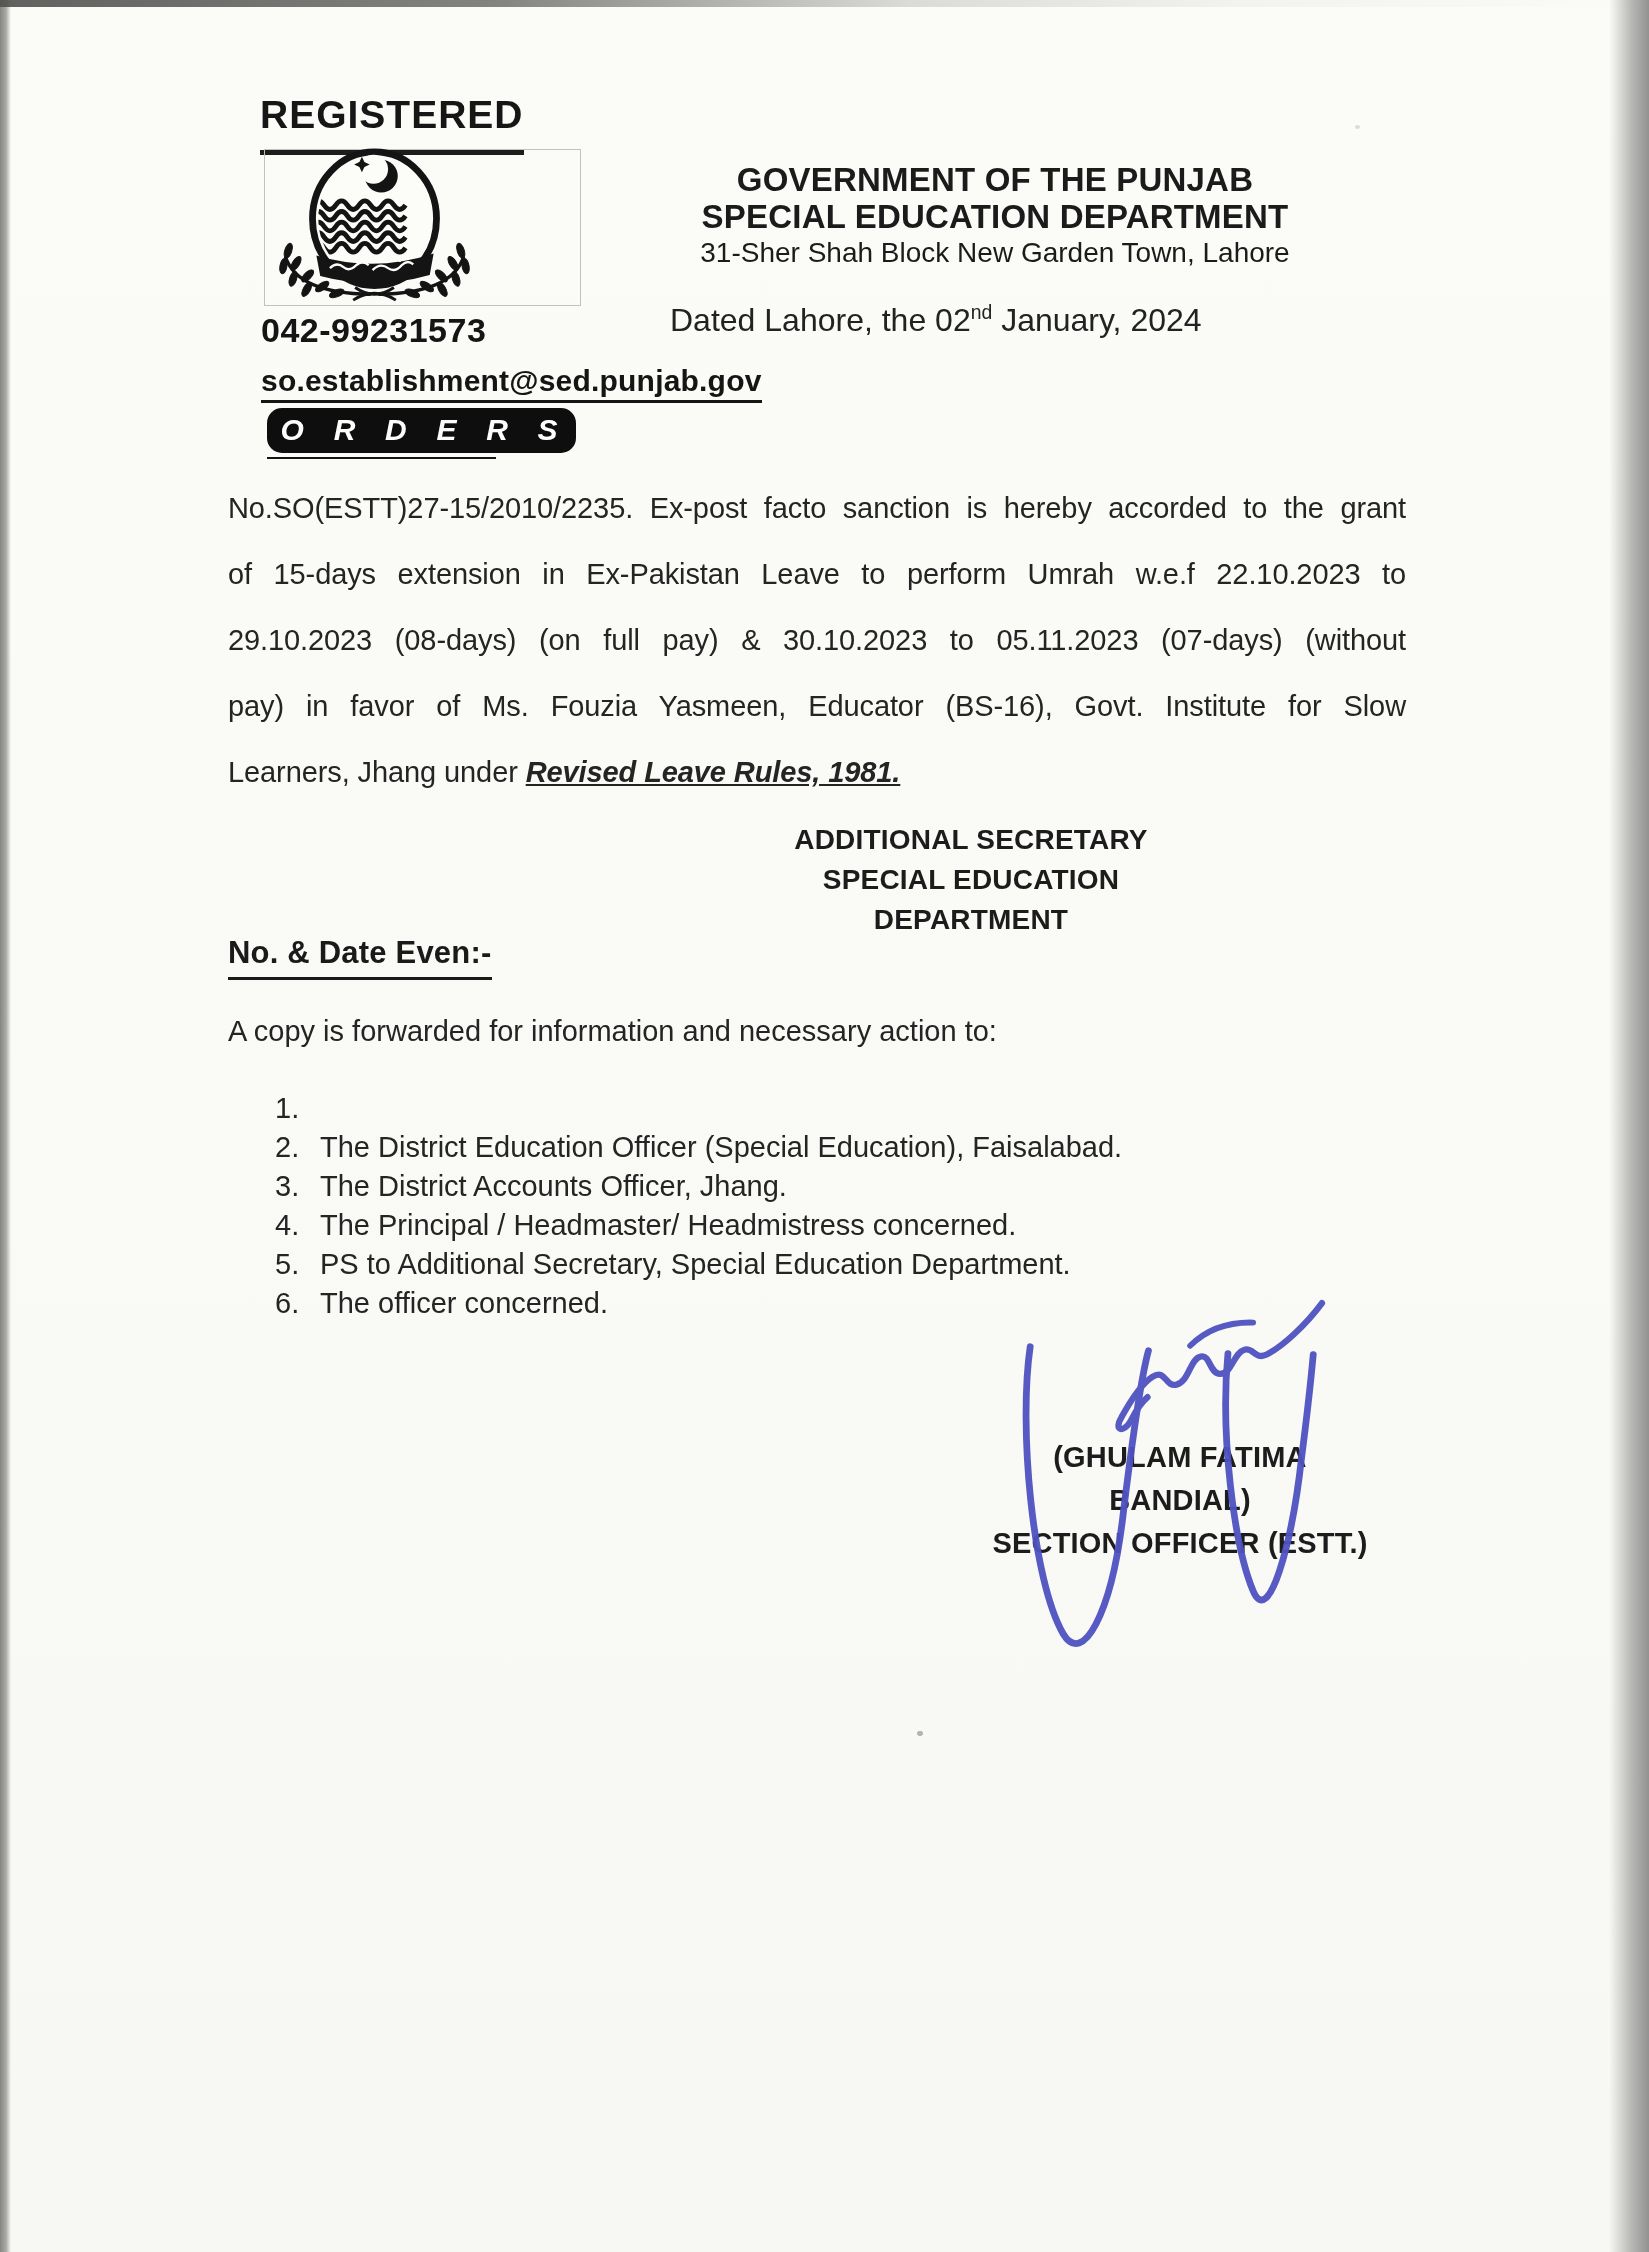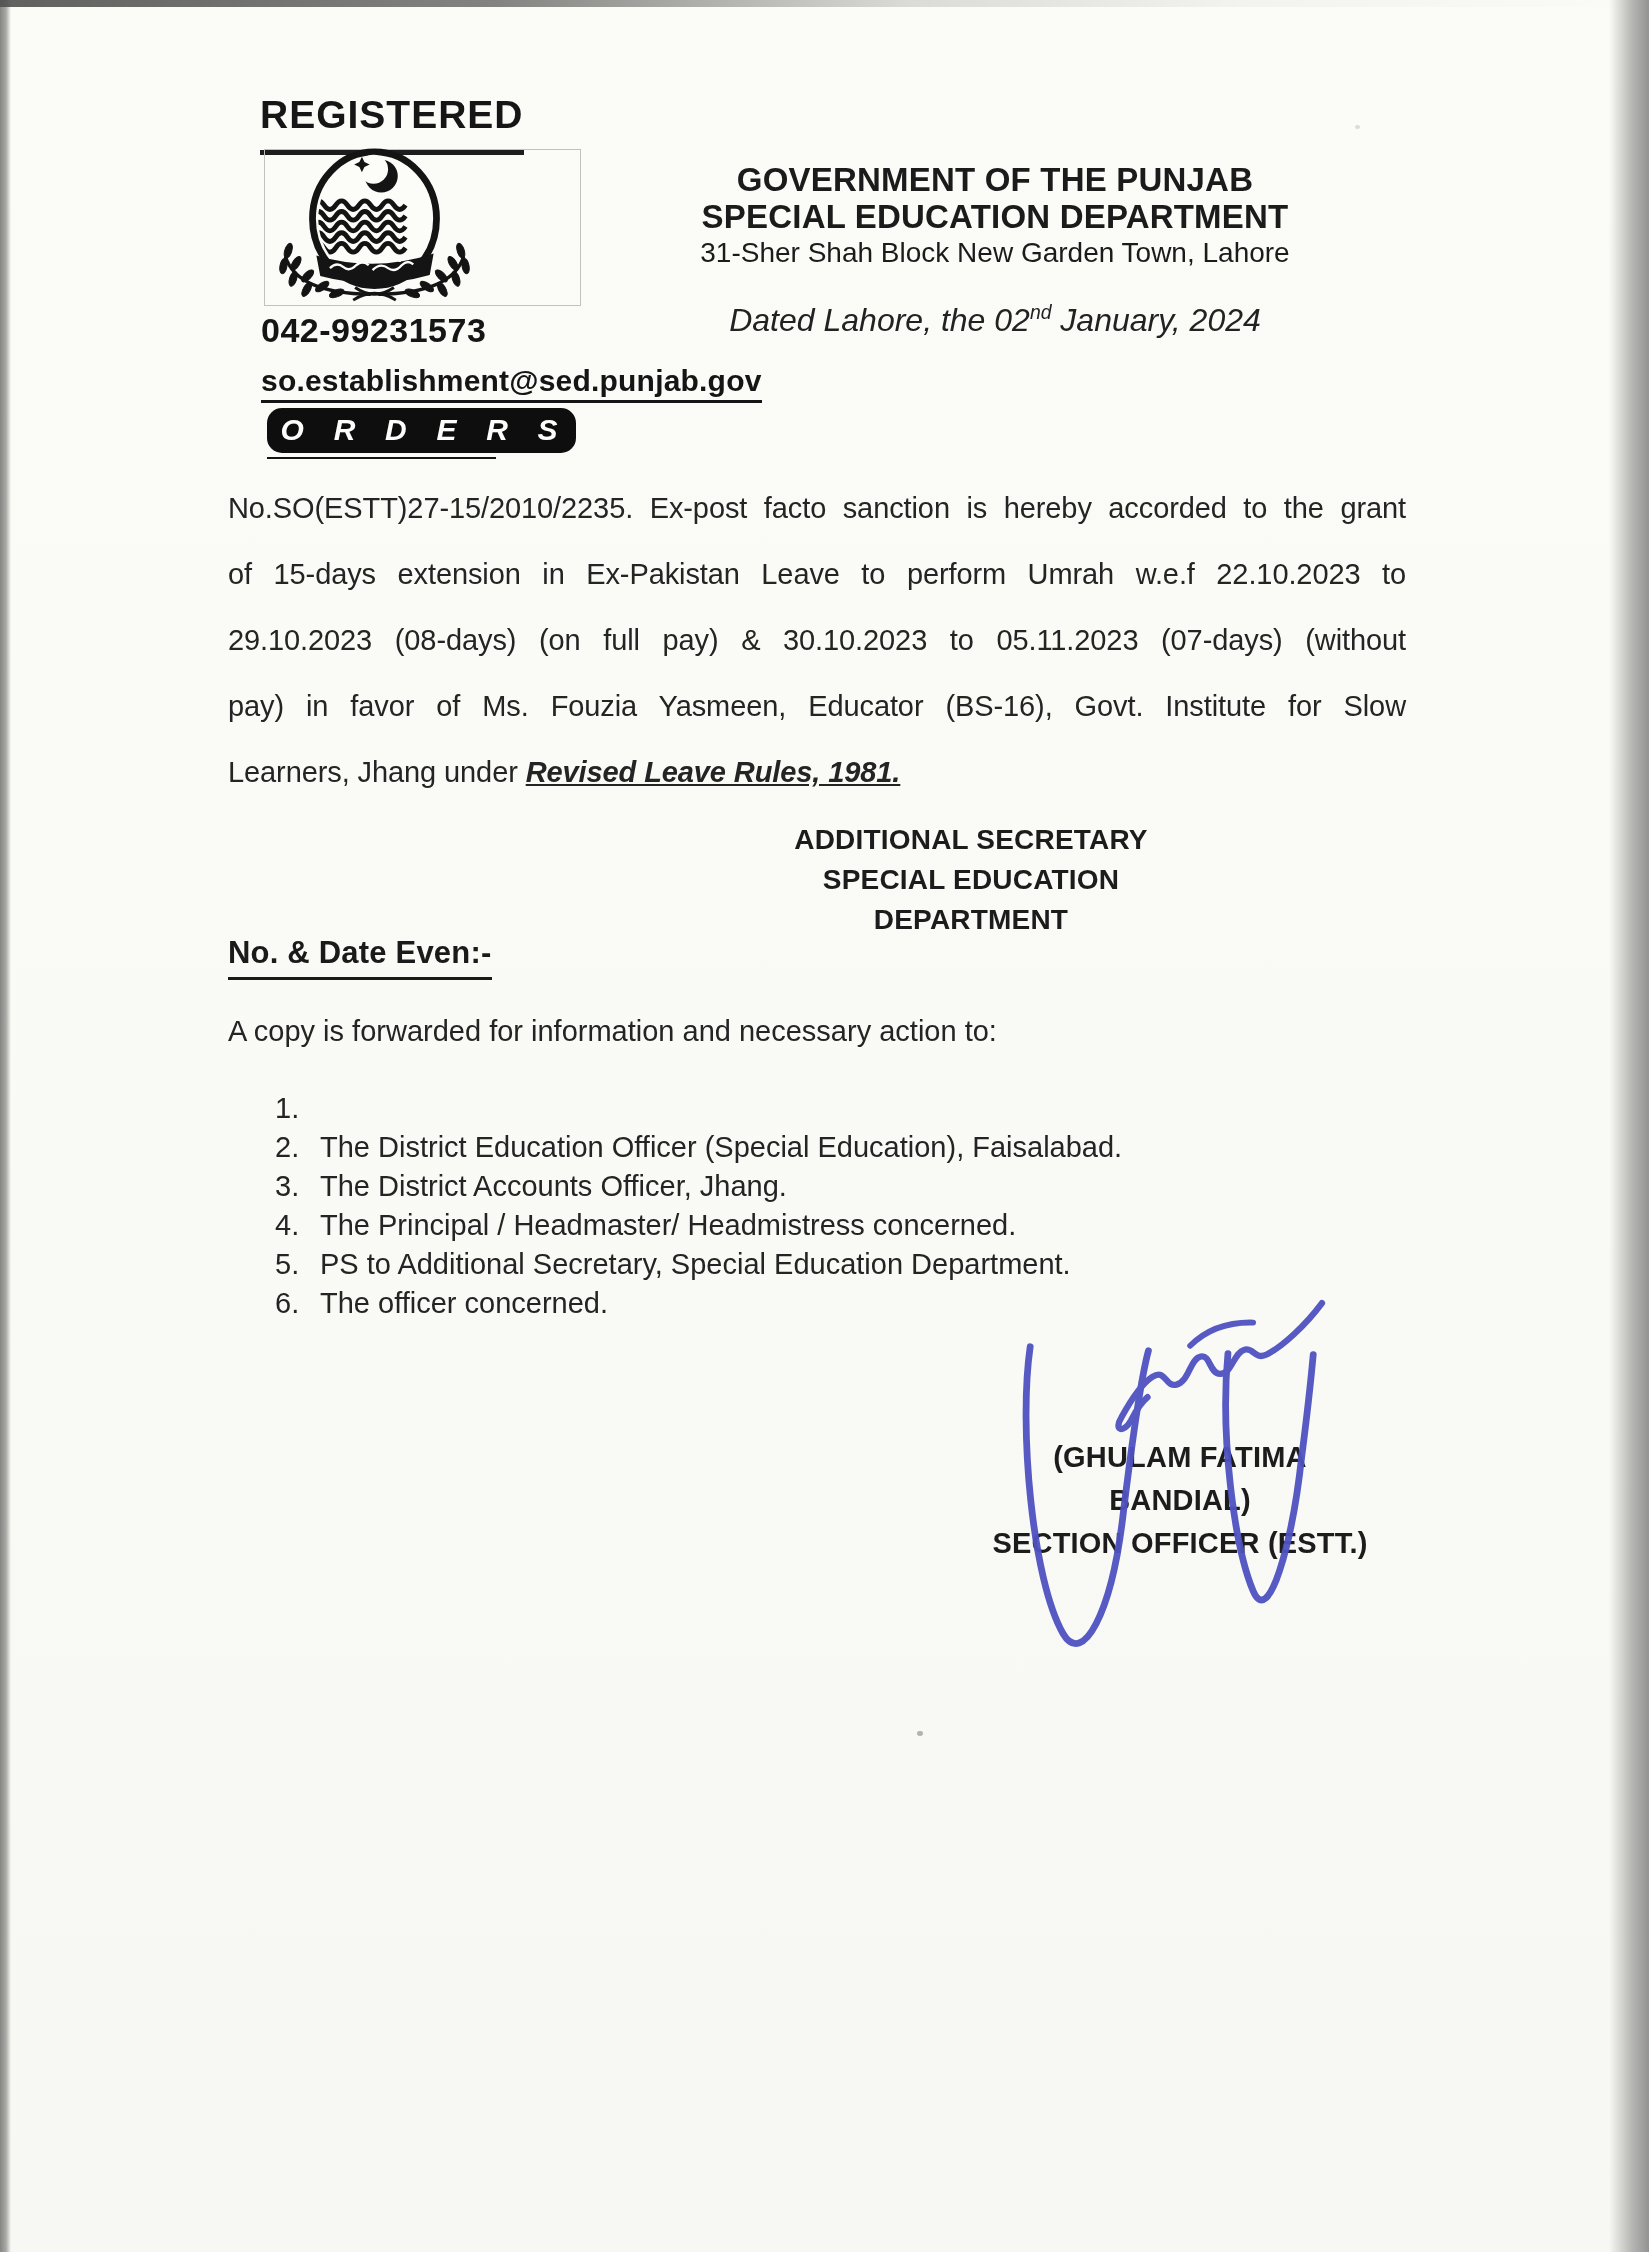--- a/index.html
+++ b/index.html
@@ -37,22 +37,22 @@
     font-size:30px;font-weight:bold;color:#151515;
     border-bottom:3.4px solid #151515;padding-bottom:1.9px;letter-spacing:0.2px;
   }
 
   .hdr{
     position:absolute;left:670px;top:161px;width:650px;text-align:center;color:#1b1b1b;
   }
   .hdr .l1,.hdr .l2{font-size:33px;font-weight:bold;letter-spacing:0.2px;line-height:37px;}
   .hdr .l3{font-size:28px;line-height:32px;margin-top:1.9px;}
   .dated{
-    position:absolute;left:670px;top:302px;width:650px;text-align:center;
-    font-size:32px;color:#222;font-style:italic;
+    position:absolute;left:670px;top:302px;width:650px;text-align:left;
+    font-size:32px;color:#222;
   }
   .dated sup{font-size:19.4px;vertical-align:super;line-height:0;}
 
   .orders-wrap{position:absolute;left:267px;top:408px;}
   .orders-box{
     display:inline-block;background:#0e0e0e;color:#fdfdfb;
     font-size:30px;font-weight:bold;font-style:italic;letter-spacing:10.7px;
     padding:4.9px 7.8px 5.8px 13.6px;
     border-radius:15px;
   }

